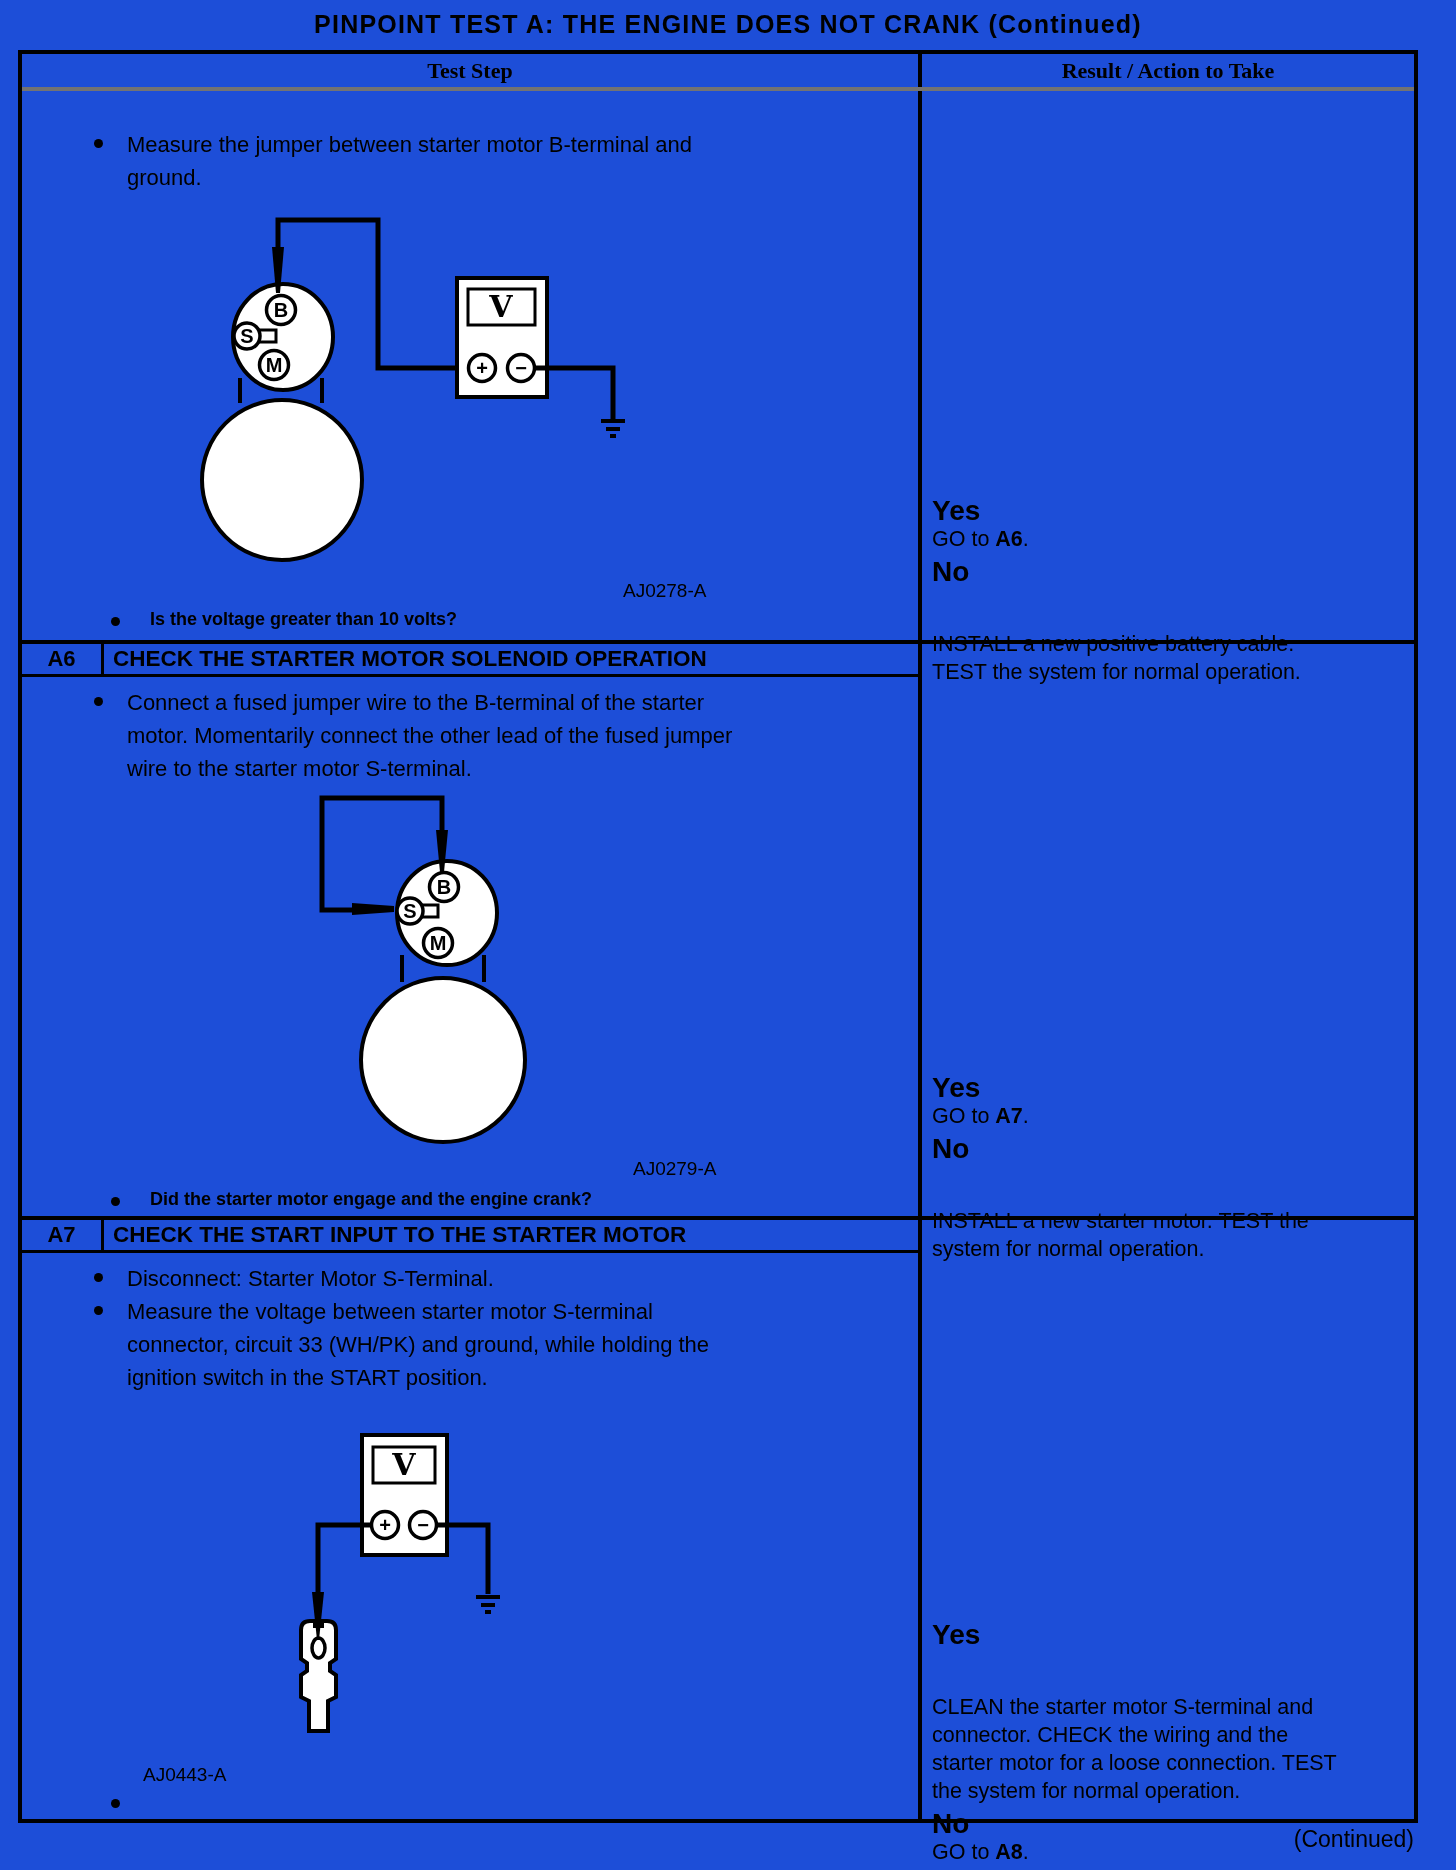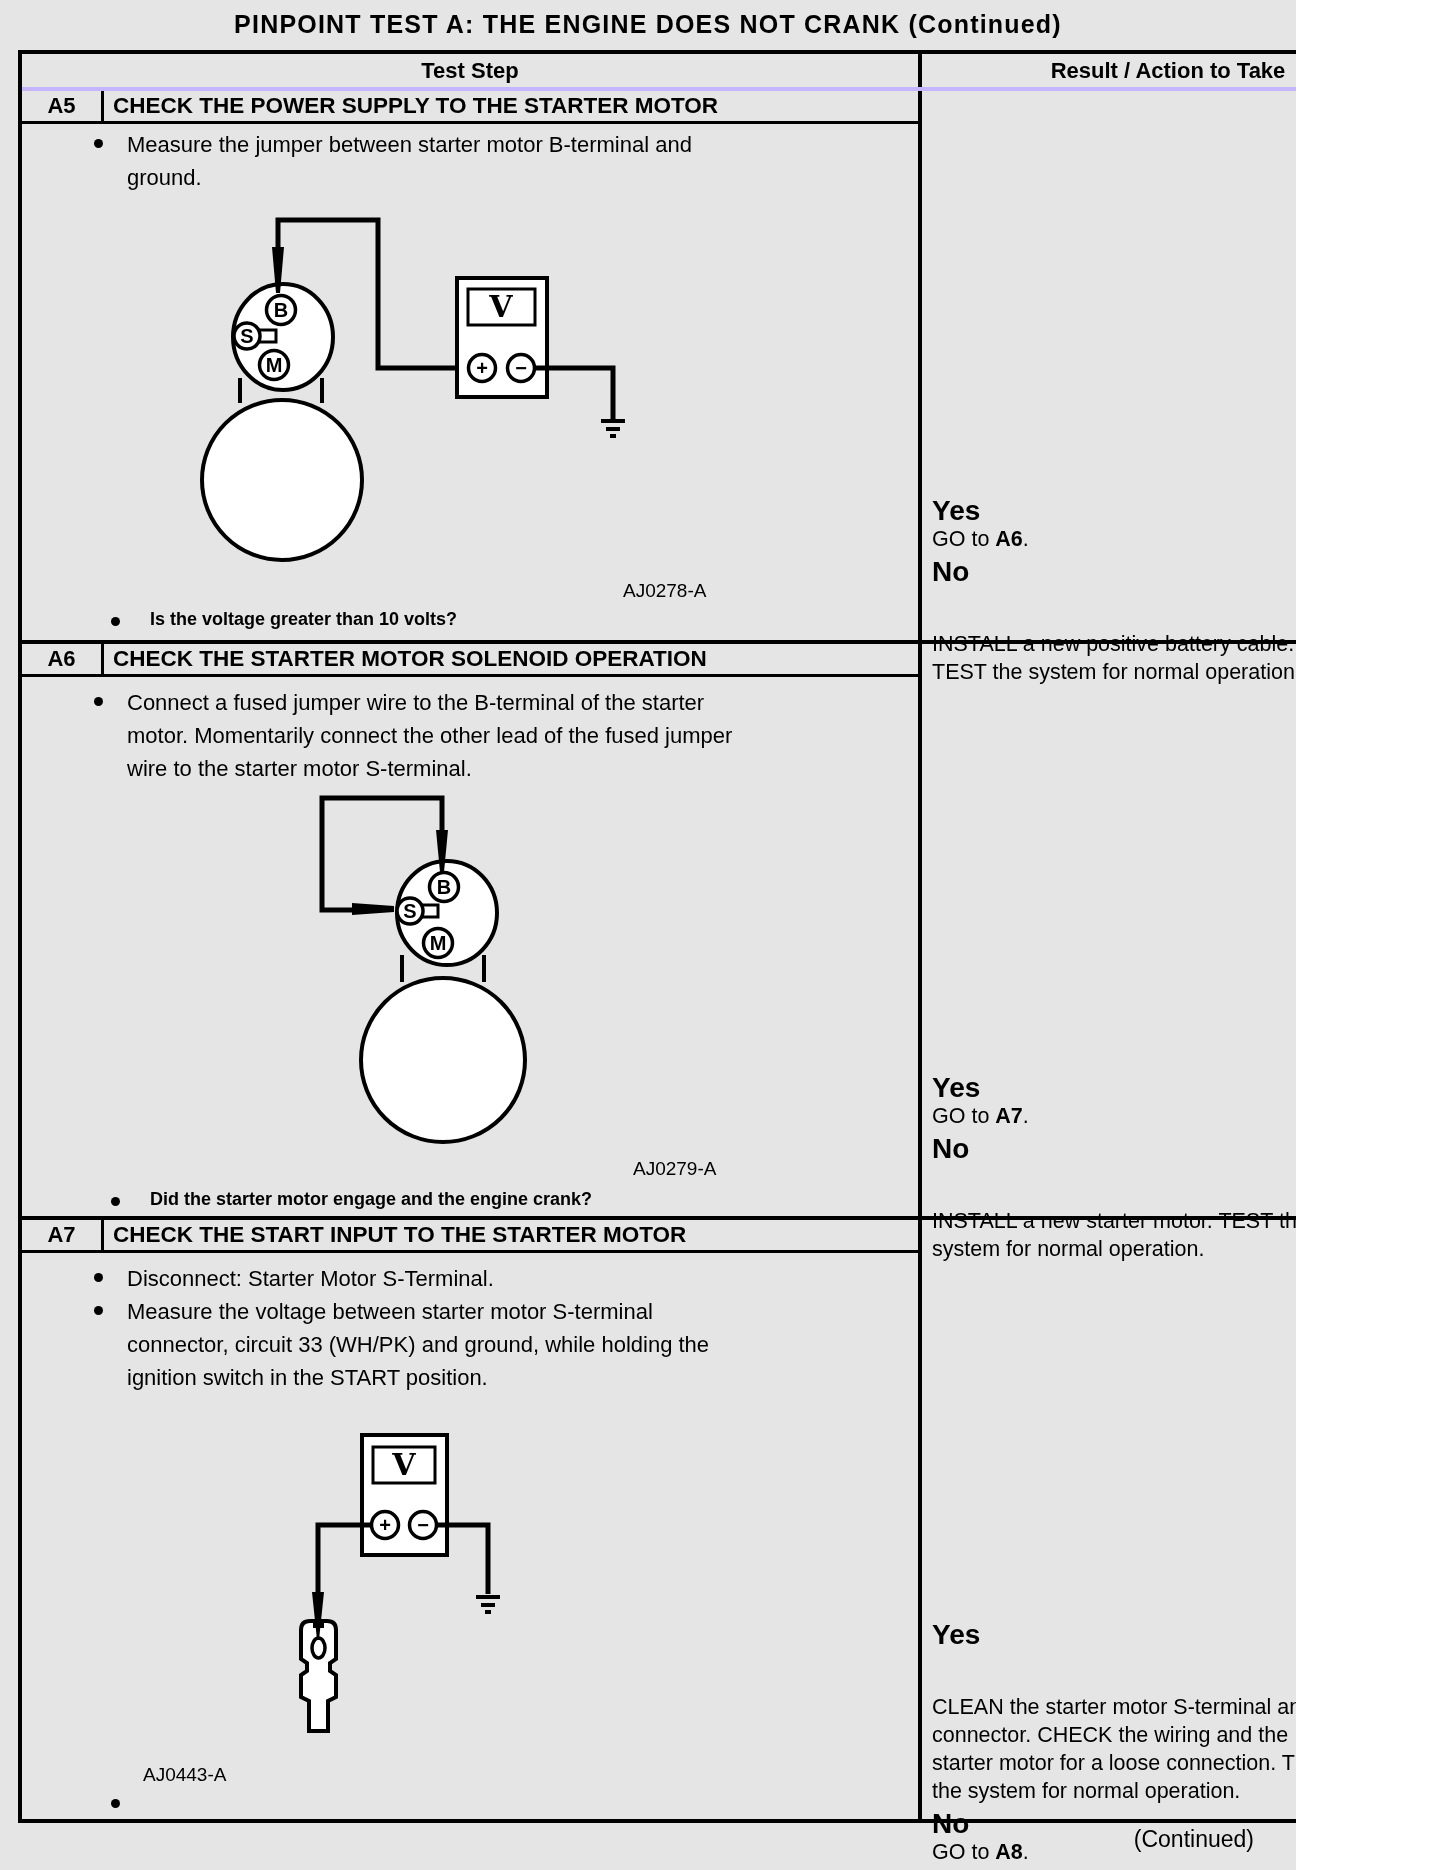--- a/index.html
+++ b/index.html
@@ -1,31 +1,31 @@
 <!DOCTYPE html>
 <html><head>
 <meta charset="utf-8">
 <style>
   html, body { margin: 0; padding: 0; background: #ffffff; }
   body { width: 1456px; height: 1870px; font-family: "Liberation Sans", sans-serif; color: #000; }
-  .sheet { position: relative; width: 1296px; height: 1870px; background: #e5e5e5; overflow: hidden; }
+  .sheet { position: relative; width: 1456px; height: 1870px; background: #1d4ed8; overflow: hidden; }
 
   .page-title {
     position: absolute; left: 0; top: 10px; width: 100%;
     text-align: center; font-size: 25px; font-weight: bold; letter-spacing: 1.2px;
   }
 
   .tbl {
     position: absolute; left: 18px; top: 50px;
     width: 1392px; height: 1765px;
     border: 4px solid #000;
   }
   .col-divider { position: absolute; left: 896px; top: 0; bottom: 0; width: 4px; background: #000; }
 
-  .hdr-row { position: absolute; left: 0; right: 0; top: 0; height: 33px; border-bottom: 4px solid #c4b5fd; }
+  .hdr-row { position: absolute; left: 0; right: 0; top: 0; height: 33px; border-bottom: 4px solid #737373; font-family: Liberation Serif, serif; }
   .hdr-cell { position: absolute; top: 0; height: 33px; display: flex; align-items: center; justify-content: center;
               font-size: 22px; font-weight: bold; }
   .hdr-left { left: 0; width: 896px; }
   .hdr-right { left: 900px; right: 0; }
 
   .rowline { position: absolute; left: 0; right: 0; height: 4px; background: #000; }
 
   .subhdr { position: absolute; left: 0; width: 896px; height: 30px; border-bottom: 3px solid #000; }
   .step-id { position: absolute; left: 0; top: 0; width: 79px; height: 30px; display: flex; align-items: center; justify-content: center;
              font-size: 22px; font-weight: bold; }
@@ -68,25 +68,20 @@
 
     <div class="col-divider"></div>
     <div class="rowline" style="top:586px"></div>
     <div class="rowline" style="top:1162px"></div>
 
     <div class="hdr-row">
       <div class="hdr-cell hdr-left">Test Step</div>
       <div class="hdr-cell hdr-right">Result / Action to Take</div>
     </div>
 
-    <div class="subhdr" style="top:37px">
-      <div class="step-id">A5</div>
-      <div class="id-div"></div>
-      <div class="step-heading">CHECK THE POWER SUPPLY TO THE STARTER MOTOR</div>
-    </div>
 
     <div class="bullet-dot" style="left:72px; top:85px"></div>
     <div class="instr" style="left:105px; top:74px">Measure the jumper between starter motor B-terminal and
 ground.</div>
 
     <svg style="left:128px; top:156px" width="500" height="365" viewBox="150 210 500 365">
       <ellipse class="outline4" cx="283" cy="337" rx="50" ry="53"></ellipse>
       <circle class="outline4" cx="282" cy="480" r="80"></circle>
       <line class="gnd" x1="240" y1="378" x2="240" y2="403"></line>
       <line class="gnd" x1="322" y1="378" x2="322" y2="403"></line>

